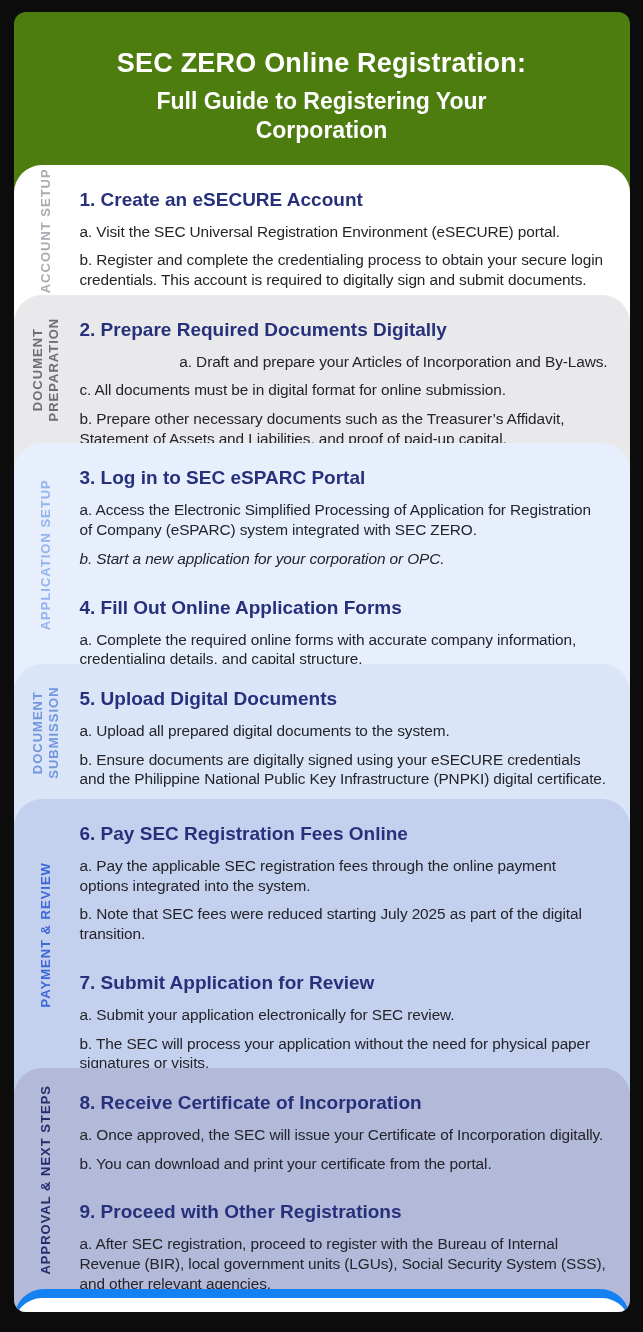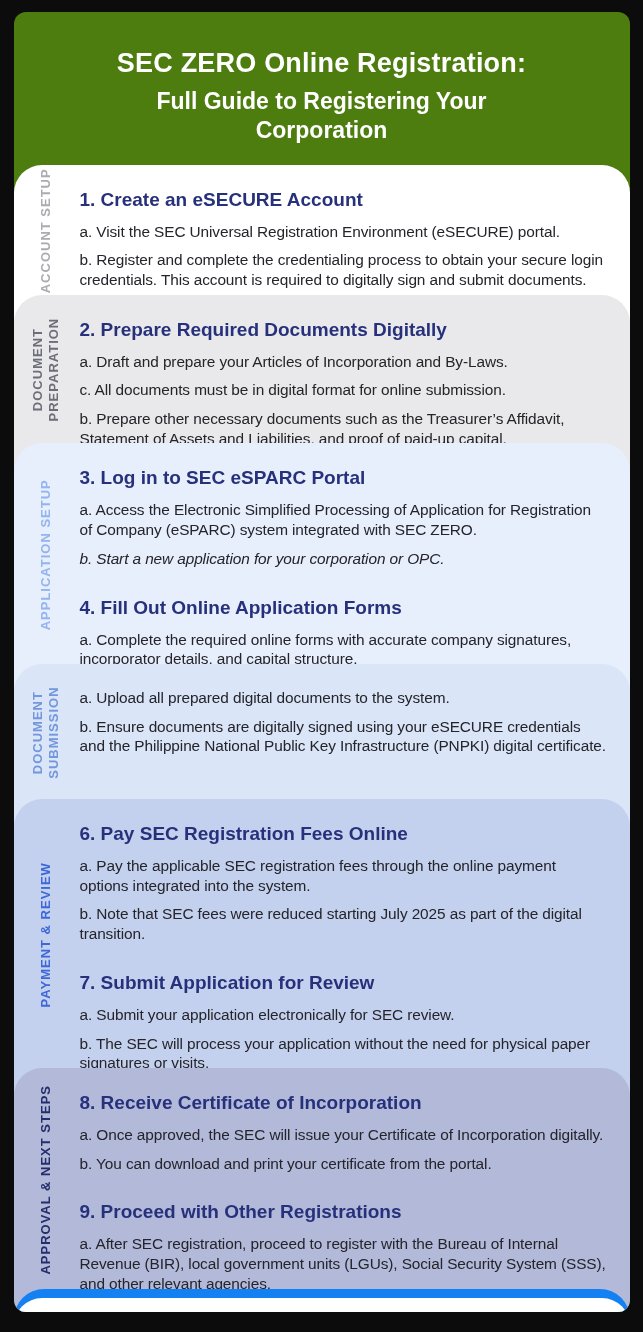--- a/index.html
+++ b/index.html
@@ -137,51 +137,52 @@
 
     <section class="panel p1" style="background: rgb(233, 233, 235);">
       <div class="vlabel">
         <div class="vtext" style="color: rgb(110, 110, 120);">
           <span>DOCUMENT</span>
           <span>PREPARATION</span>
         </div>
       </div>
       <div class="step">
         <h3 style="color: rgb(39, 49, 123);">2. Prepare Required Documents Digitally</h3>
-        <p style="color: rgb(36, 36, 42);">a. Draft and prepare your Articles of Incorporation and By-Laws.</p>
+        <p style="color: rgb(36, 36, 42); text-align: right;">a. Draft and prepare your Articles of Incorporation and By-Laws.</p>
         <p style="color: rgb(36, 36, 42);">c. All documents must be in digital format for online submission.</p>
         <p style="color: rgb(36, 36, 42);">b. Prepare other necessary documents such as the Treasurer’s Affidavit, Statement of Assets and Liabilities, and proof of paid-up capital.</p>
       </div>
     </section>
 
     <section class="panel p2" style="background: rgb(231, 238, 252);">
       <div class="vlabel">
         <div class="vtext" style="color: rgb(147, 180, 238);">
           <span>APPLICATION SETUP</span>
         </div>
       </div>
       <div class="step">
         <h3 style="color: rgb(39, 49, 123);">3. Log in to SEC eSPARC Portal</h3>
         <p style="color: rgb(36, 36, 42);">a. Access the Electronic Simplified Processing of Application for Registration of Company (eSPARC) system integrated with SEC ZERO.</p>
         <p style="color: rgb(36, 36, 42); font-style: italic;">b. Start a new application for your corporation or OPC.</p>
       </div>
       <div class="step">
         <h3 style="color: rgb(39, 49, 123);">4. Fill Out Online Application Forms</h3>
-        <p style="color: rgb(36, 36, 42);">a. Complete the required online forms with accurate company signatures, incorporator details, and capital structure.</p>
+        <p style="color: rgb(36, 36, 42);">a. Complete the required online forms with accurate company information, credentialing details, and capital structure.</p>
       </div>
     </section>
 
     <section class="panel p3" style="background: rgb(218, 229, 248);">
       <div class="vlabel">
         <div class="vtext" style="color: rgb(115, 150, 220);">
           <span>DOCUMENT</span>
           <span>SUBMISSION</span>
         </div>
       </div>
       <div class="step">
+        <h3 style="color: rgb(39, 49, 123);">5. Upload Digital Documents</h3>
         <p style="color: rgb(36, 36, 42);">a. Upload all prepared digital documents to the system.</p>
         <p style="color: rgb(36, 36, 42);">b. Ensure documents are digitally signed using your eSECURE credentials and the Philippine National Public Key Infrastructure (PNPKI) digital certificate.</p>
       </div>
     </section>
 
     <section class="panel p4" style="background: rgb(196, 209, 238);">
       <div class="vlabel">
         <div class="vtext" style="color: rgb(62, 104, 216);">
           <span>PAYMENT &amp; REVIEW</span>
         </div>

